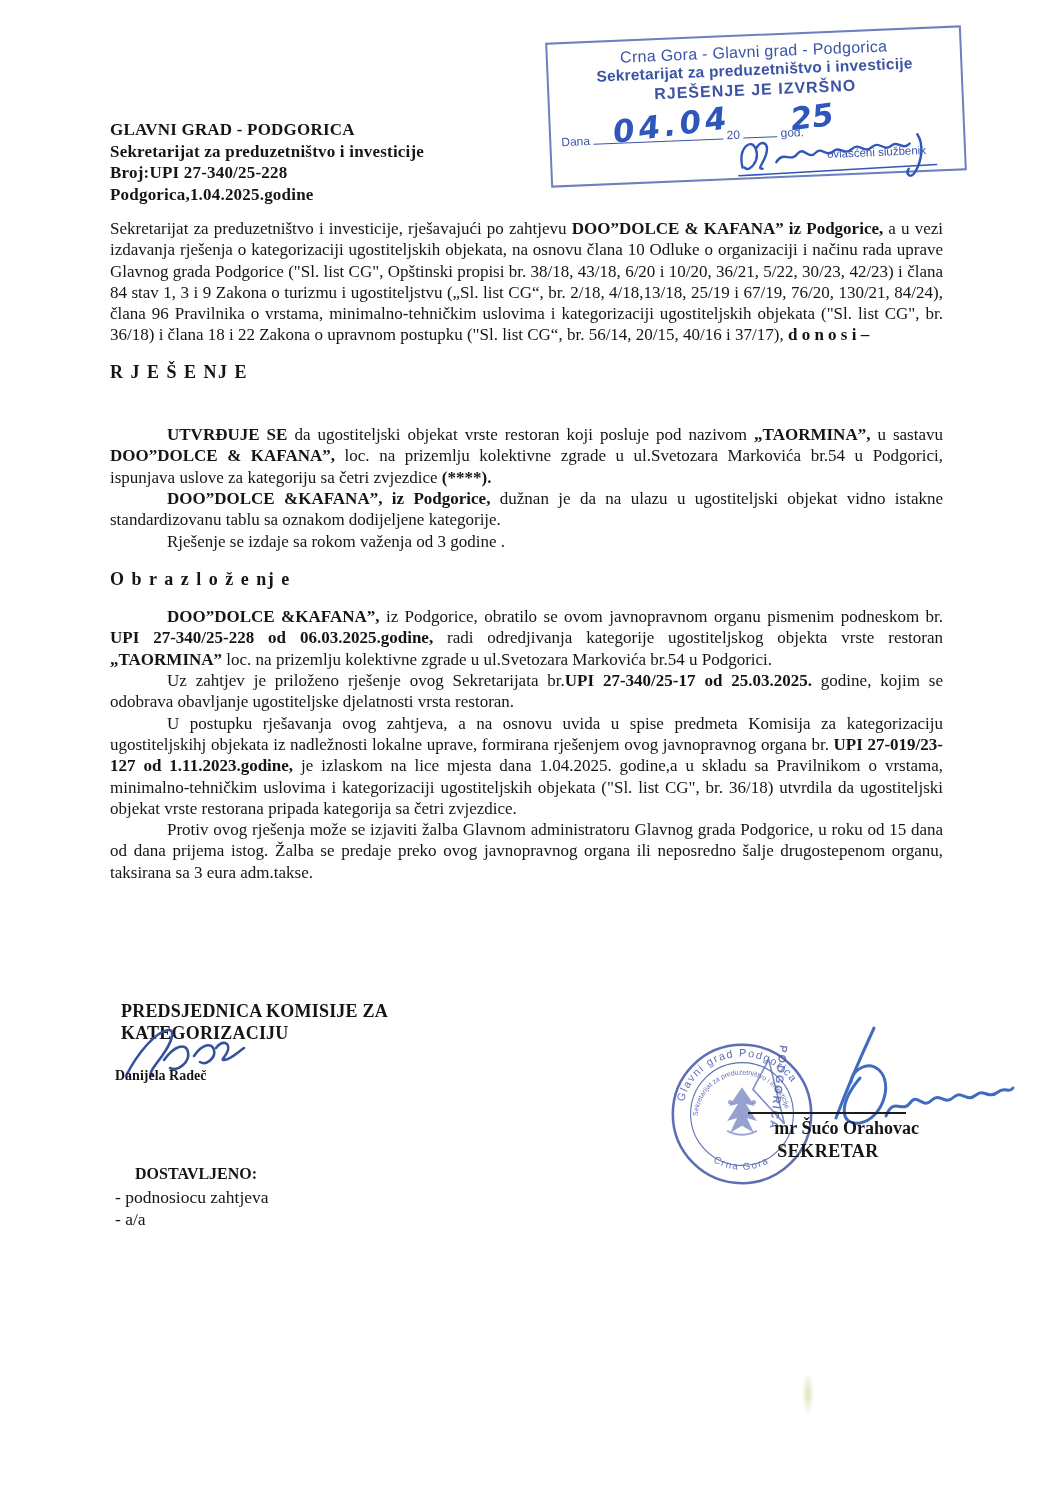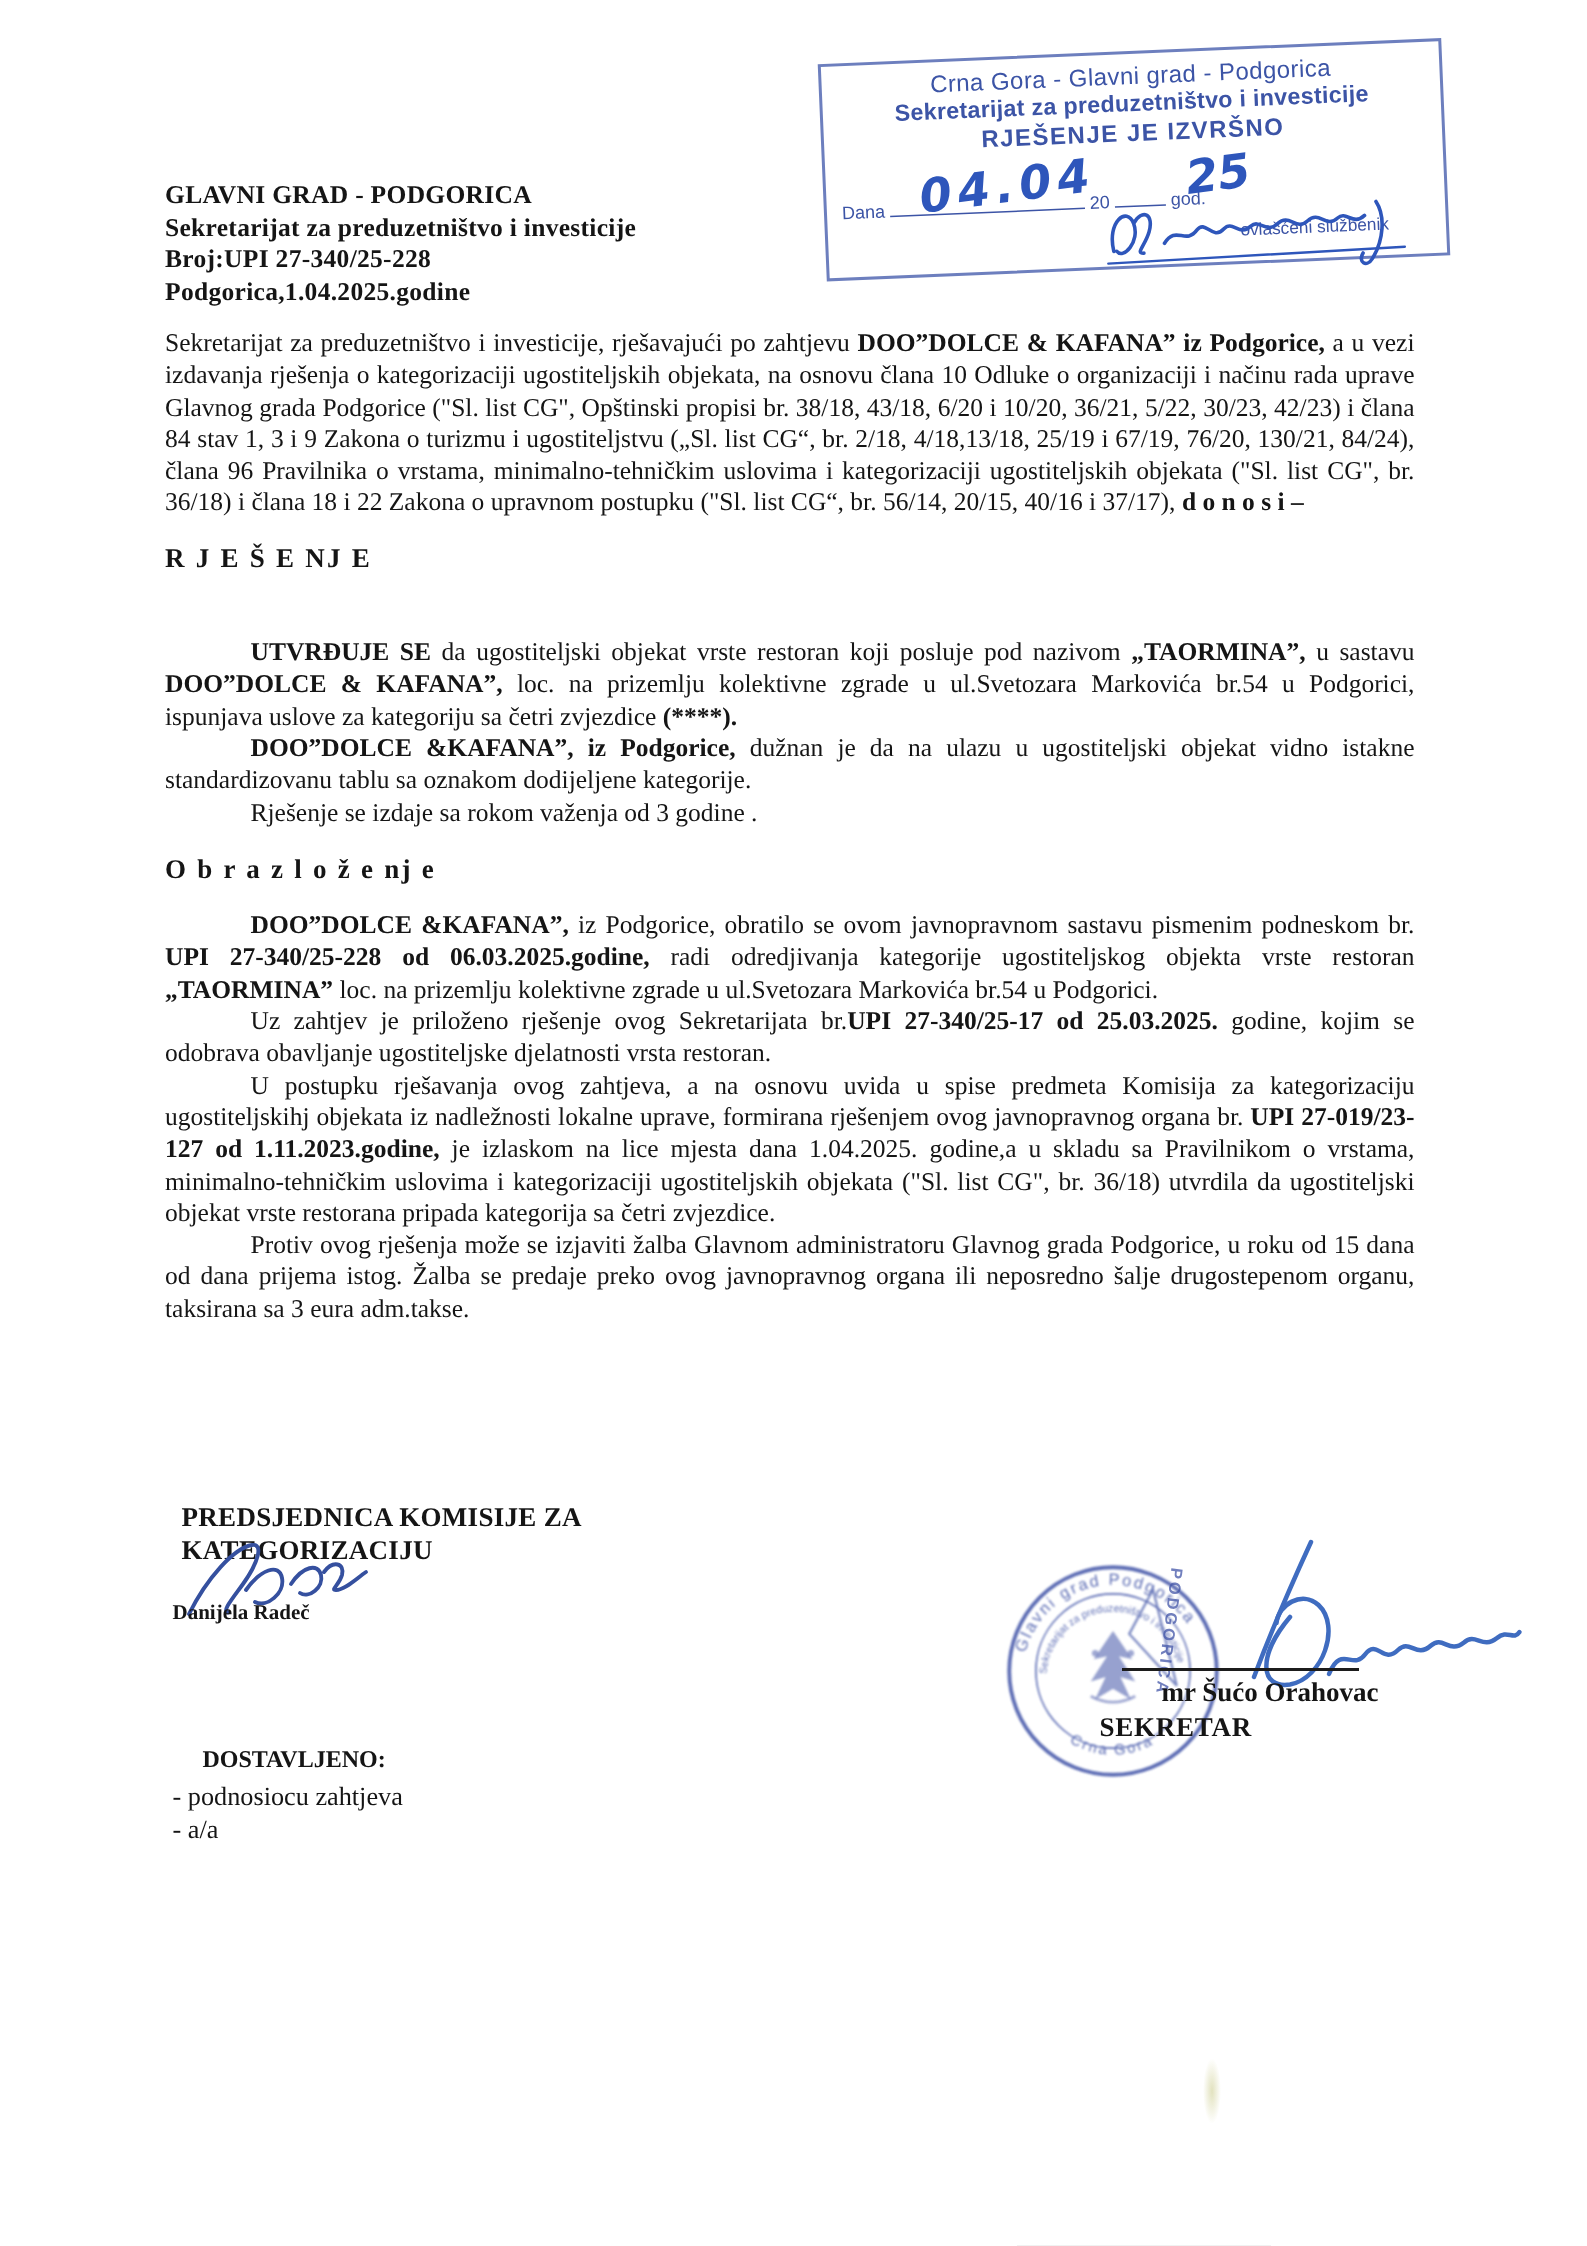--- a/index.html
+++ b/index.html
@@ -35,21 +35,21 @@
   .sig-left{position:absolute;left:121px;top:1000px;font-size:18px;line-height:22px;font-weight:bold;letter-spacing:.2px;}
   .sig-left-svg{position:absolute;left:118px;top:1026px;}
   .sig-left-name{position:absolute;left:115px;top:1068px;font-size:14px;font-weight:bold;}
   .seal{position:absolute;left:658px;top:1030px;}
   .seal-vert{position:absolute;left:790px;top:1046px;font-family:"Liberation Sans",sans-serif;
       font-size:11px;font-weight:bold;color:#4255a8;opacity:.75;letter-spacing:2px;
       transform:rotate(97deg);transform-origin:left top;}
   .sig-right-svg{position:absolute;left:778px;top:1026px;}
   .sig-right-line{position:absolute;left:748px;top:1112px;width:158px;border-top:2px solid #1c1c1c;}
   .sig-right-name{position:absolute;left:729px;top:1118px;width:190px;text-align:right;font-size:18px;font-weight:bold;}
-  .sig-right-title{position:absolute;left:733px;top:1141px;width:190px;text-align:left;font-size:18px;font-weight:bold;letter-spacing:.5px;}
+  .sig-right-title{position:absolute;left:733px;top:1141px;width:190px;text-align:center;font-size:18px;font-weight:bold;letter-spacing:.5px;}
   
   .footer{position:absolute;left:115px;top:1163px;font-size:17.5px;line-height:22.5px;}
   .footer .t{font-weight:bold;font-size:16px;margin-left:20px;}
   
   .artifact{position:absolute;left:802px;top:1372px;width:12px;height:44px;
       background:radial-gradient(ellipse at center,rgba(190,190,110,.45),rgba(190,190,110,0) 70%);}
 </style>
 </head>
 <body>
 
@@ -92,21 +92,21 @@
     <p class="h-center h1">R J E Š E NJ E</p>
 
     <p class="indent"><b>UTVRĐUJE SE</b><span> da ugostiteljski objekat vrste restoran koji posluje pod nazivom </span><b>„TAORMINA”,</b><span> u sastavu </span><b>DOO”DOLCE &amp; KAFANA”,</b><span> loc. na prizemlju kolektivne zgrade u ul.Svetozara Markovića br.54 u Podgorici, ispunjava uslove za kategoriju sa četri zvjezdice </span><b>(****).</b></p>
 
     <p class="indent"><b>DOO”DOLCE &amp;KAFANA”, iz Podgorice,</b><span> dužnan je da na ulazu u ugostiteljski objekat vidno istakne standardizovanu tablu sa oznakom dodijeljene kategorije.</span></p>
 
     <p class="indent">Rješenje se izdaje sa rokom važenja od 3 godine .</p>
 
     <p class="h-center h2">O b r a z l o ž e nj e</p>
 
-    <p class="indent"><b>DOO”DOLCE &amp;KAFANA”,</b><span> iz Podgorice, obratilo se ovom javnopravnom sastavu pismenim podneskom br. </span><b>UPI 27-340/25-228 od 06.03.2025.godine,</b><span> radi odredjivanja kategorije ugostiteljskog objekta vrste restoran </span><b>„TAORMINA”</b><span> loc. na prizemlju kolektivne zgrade u ul.Svetozara Markovića br.54 u Podgorici.</span></p>
+    <p class="indent"><b>DOO”DOLCE &amp;KAFANA”,</b><span> iz Podgorice, obratilo se ovom javnopravnom organu pismenim podneskom br. </span><b>UPI 27-340/25-228 od 06.03.2025.godine,</b><span> radi odredjivanja kategorije ugostiteljskog objekta vrste restoran </span><b>„TAORMINA”</b><span> loc. na prizemlju kolektivne zgrade u ul.Svetozara Markovića br.54 u Podgorici.</span></p>
 
     <p class="indent"><span>Uz zahtjev je priloženo rješenje ovog Sekretarijata br.</span><b>UPI 27-340/25-17 od 25.03.2025.</b><span> godine, kojim se odobrava obavljanje ugostiteljske djelatnosti vrsta restoran.</span></p>
 
     <p class="indent"><span>U postupku rješavanja ovog zahtjeva, a na osnovu uvida u spise predmeta Komisija za kategorizaciju ugostiteljskihj objekata iz nadležnosti lokalne uprave, formirana rješenjem ovog javnopravnog organa br. </span><b>UPI 27-019/23-127 od 1.11.2023.godine,</b><span> je izlaskom na lice mjesta dana 1.04.2025. godine,a u skladu sa Pravilnikom o vrstama, minimalno-tehničkim uslovima i kategorizaciji ugostiteljskih objekata ("Sl. list CG", br. 36/18) utvrdila da ugostiteljski objekat vrste restorana pripada kategorija sa četri zvjezdice.</span></p>
 
 
     <p class="indent">Protiv ovog rješenja može se izjaviti žalba Glavnom administratoru Glavnog grada Podgorice, u roku od 15 dana od dana prijema istog. Žalba se predaje preko ovog javnopravnog organa ili neposredno šalje drugostepenom organu, taksirana sa 3 eura adm.takse.</p>
   </div>
 
   <div class="sig-left">

